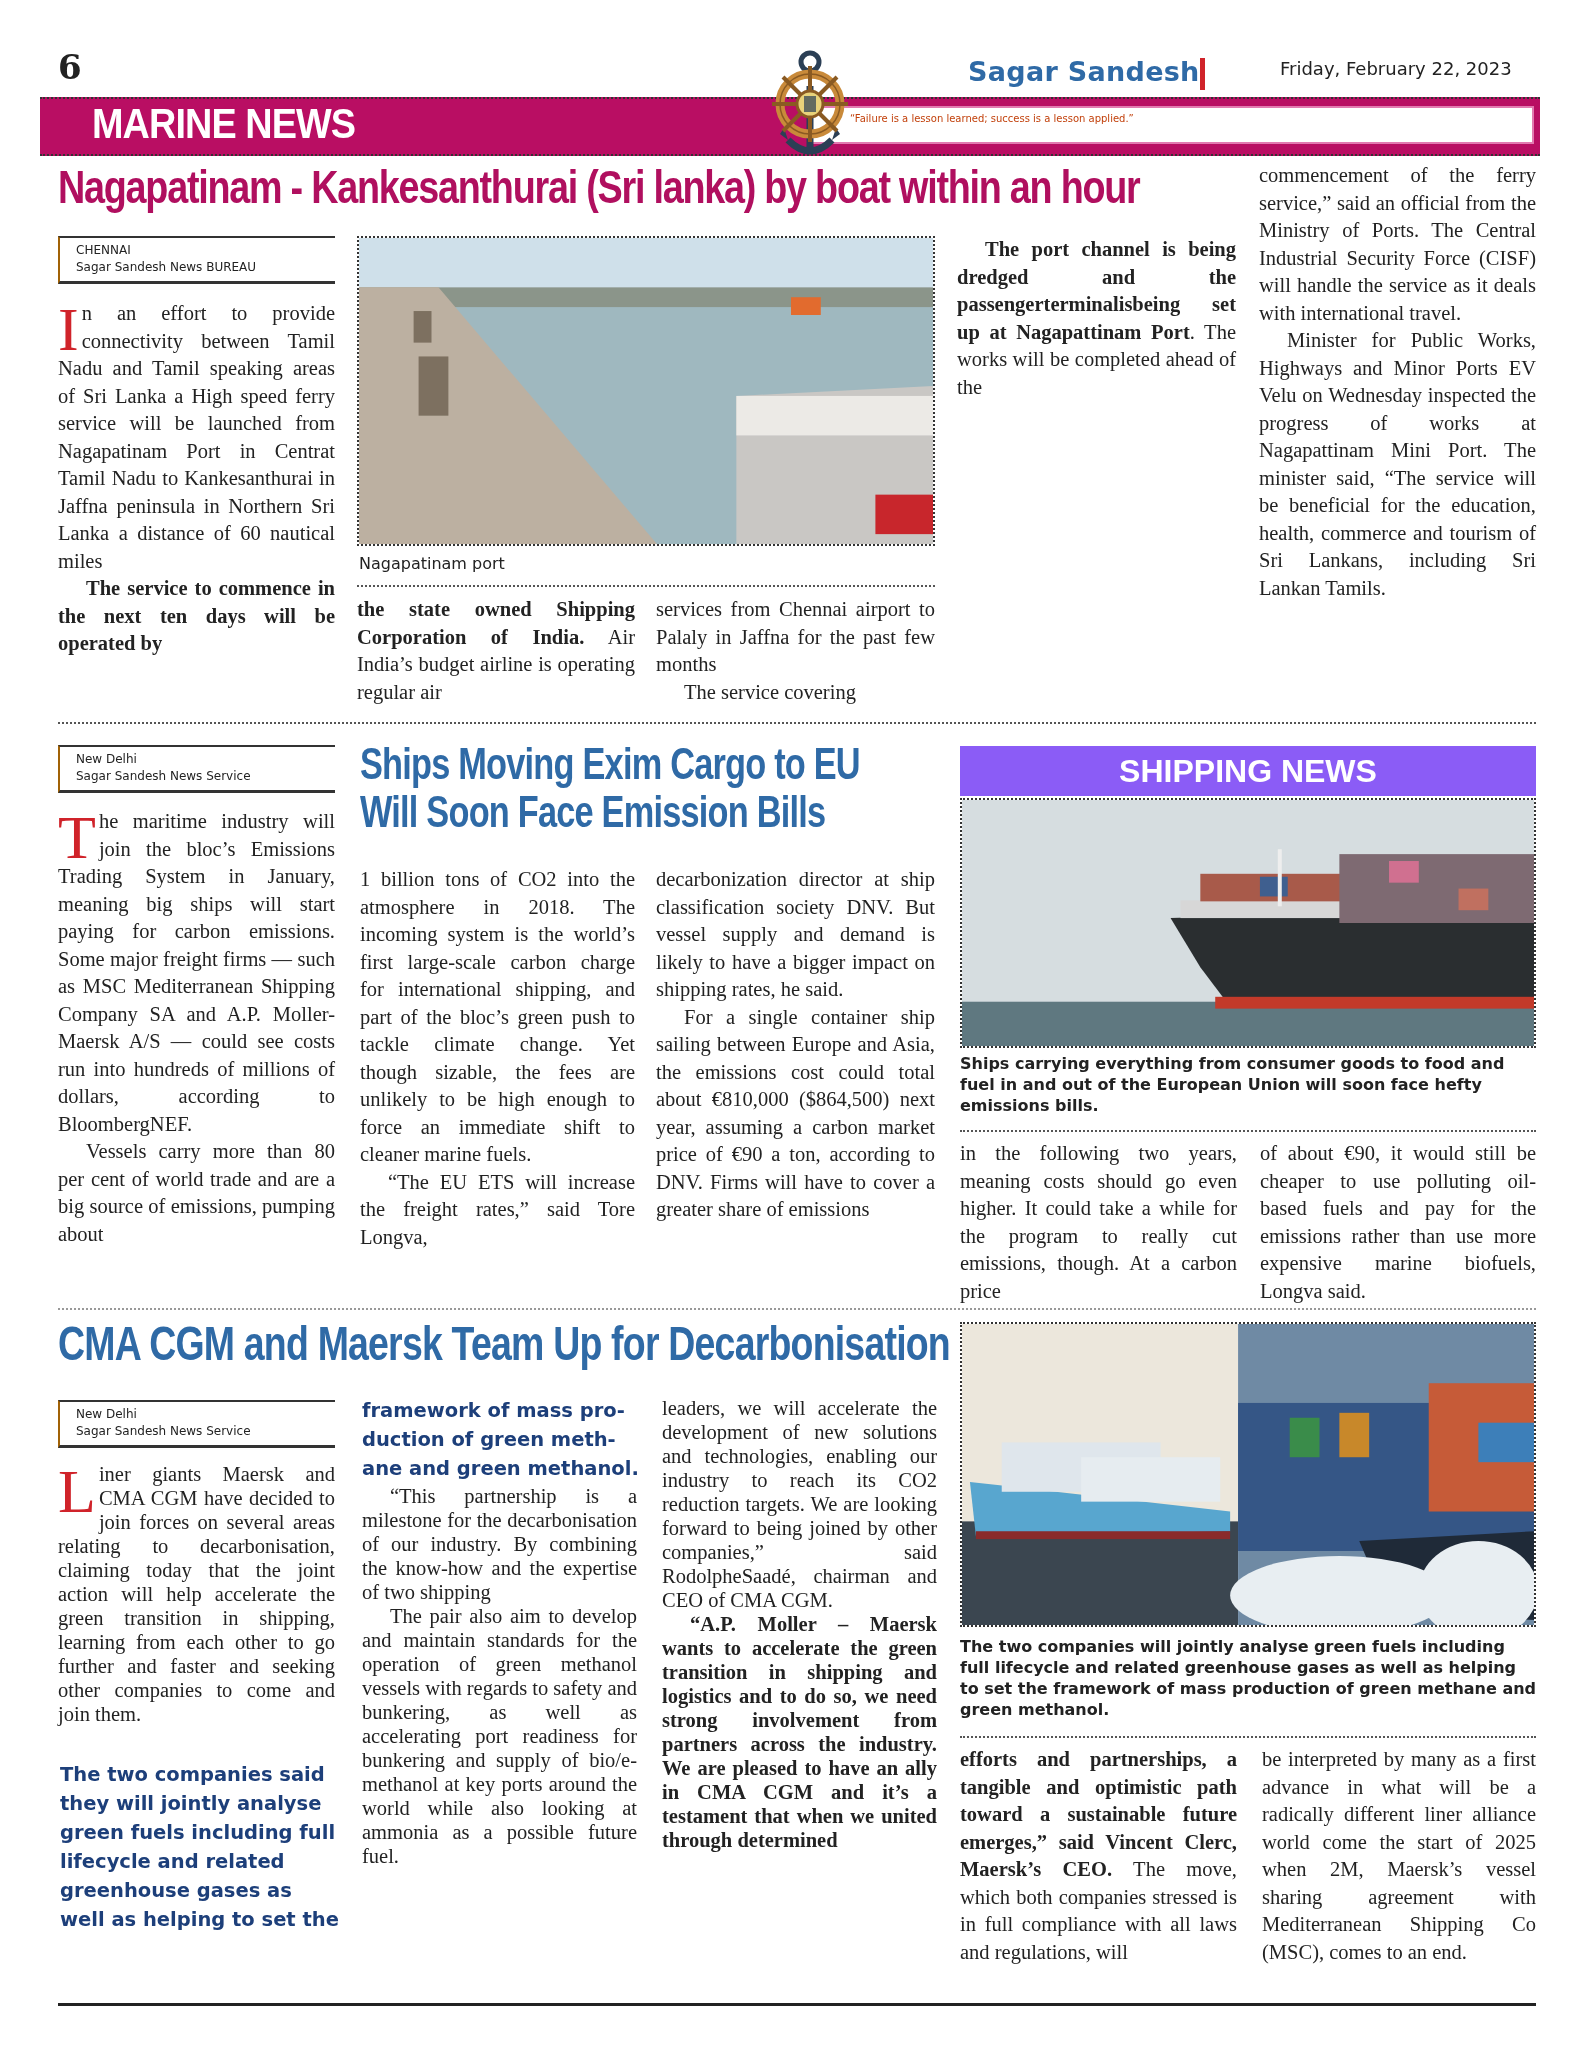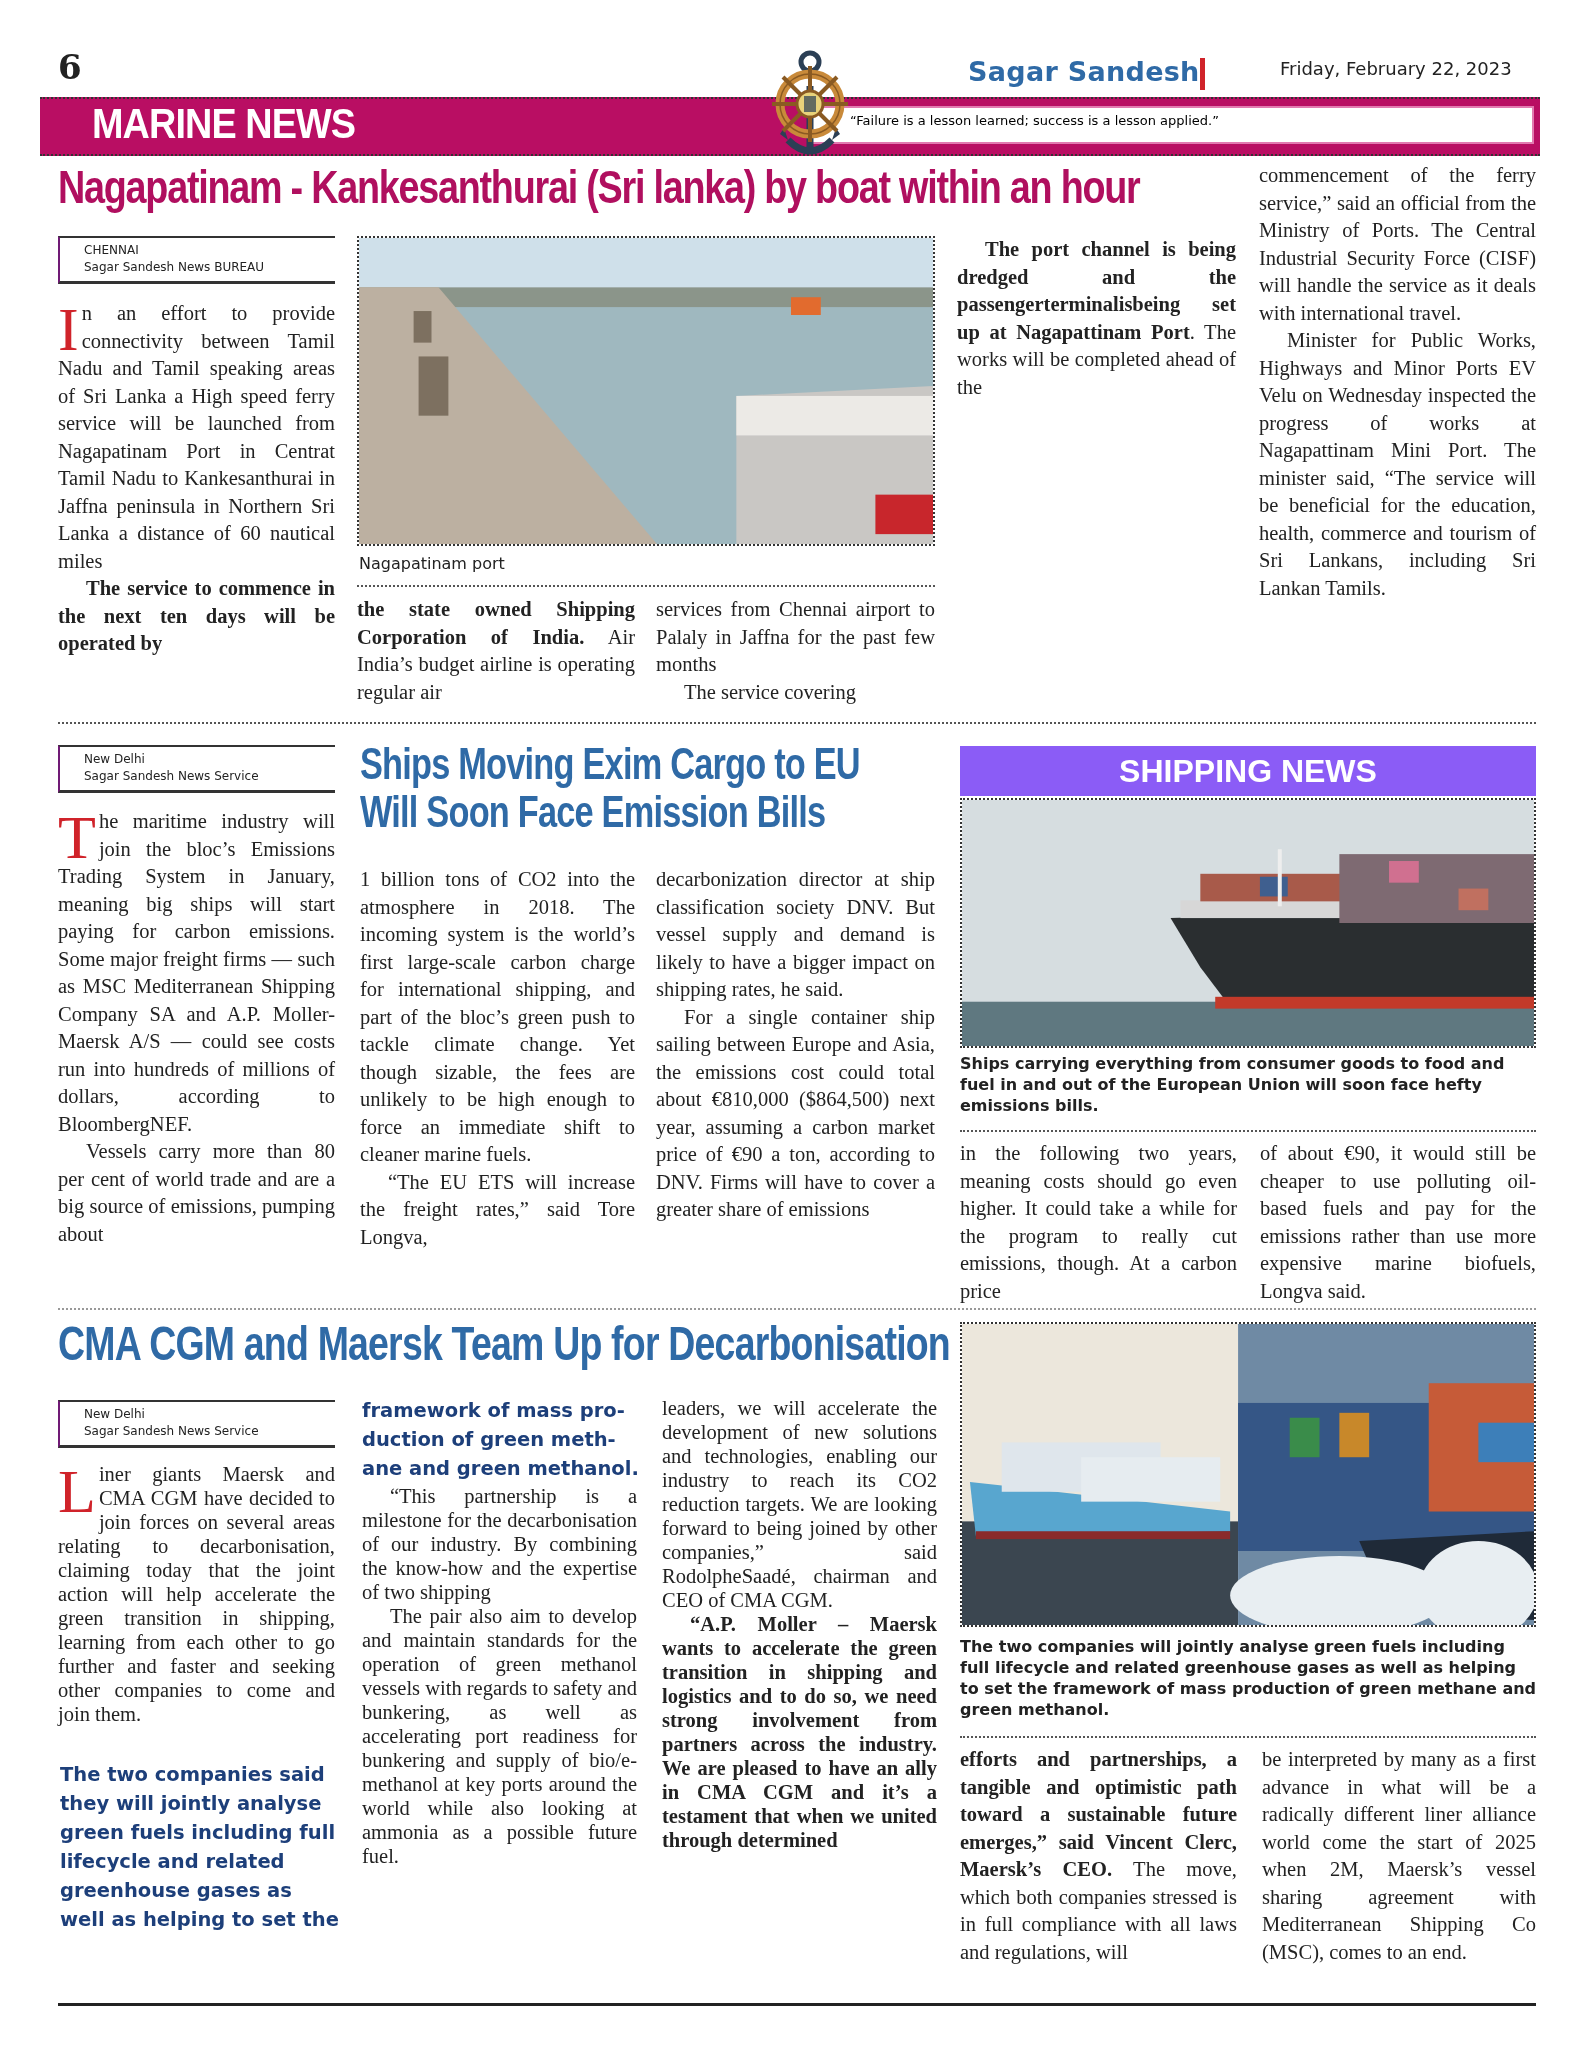--- a/index.html
+++ b/index.html
@@ -5,25 +5,25 @@
   html,body{margin:0;padding:0;background:#fff;}
   body{width:1595px;height:2067px;position:relative;overflow:hidden;font-family:"Liberation Serif","DejaVu Serif",serif;color:#222;}
   .abs{position:absolute;}
   .page-num{left:58px;top:50px;font-size:34px;font-weight:bold;font-family:"DejaVu Serif",serif;line-height:1;}
   .masthead{left:968px;top:56px;font-family:"DejaVu Sans",sans-serif;font-weight:bold;font-size:27px;color:#2f6aa6;letter-spacing:0.3px;}
   .mast-bar{left:1200px;top:58px;width:5px;height:32px;background:#d0232a;}
   .date{left:1280px;top:58px;font-family:"DejaVu Sans",sans-serif;font-size:18px;color:#222;}
   .band{left:40px;top:97px;width:1500px;height:55px;background:#b90e63;border-top:2px dotted #333;border-bottom:2px dotted #333;}
   .band-title{left:92px;top:100px;font-family:"Liberation Sans",sans-serif;font-weight:bold;font-size:42px;color:#fff;letter-spacing:-1px;transform:scaleX(0.9);transform-origin:left;}
   .quote-box{left:810px;top:106px;width:724px;height:38px;background:#fff;border:2px solid #e27ab0;box-sizing:border-box;}
-  .quote{left:850px;top:113px;font-family:"DejaVu Sans",sans-serif;font-size:13px;color:#000000;}
+  .quote{left:850px;top:113px;font-family:"DejaVu Sans",sans-serif;font-size:10px;color:#c2410c;}
   .emblem{left:758px;top:48px;width:104px;height:112px;}
   .headline-red{font-family:"Liberation Sans",sans-serif;font-weight:bold;color:#b00f5f;font-size:46px;letter-spacing:-1.5px;transform:scaleX(0.82);transform-origin:left;white-space:nowrap;}
   .headline-blue{font-family:"Liberation Sans",sans-serif;font-weight:bold;color:#2f6aa6;font-size:44px;letter-spacing:-1px;transform:scaleX(0.78);transform-origin:left;white-space:nowrap;line-height:1.08;}
-  .dateline{border-top:2px solid #333;border-left:2px solid #701a75;border-bottom:3px solid #333;padding:4px 24px;font-family:"DejaVu Sans",sans-serif;font-size:12px;line-height:1.45;color:#222;box-sizing:border-box;}
+  .dateline{border-top:2px solid #333;border-left:2px solid #a16207;border-bottom:3px solid #333;padding:4px 16px;font-family:"DejaVu Sans",sans-serif;font-size:12px;line-height:1.45;color:#222;box-sizing:border-box;}
   .col{font-size:20.5px;line-height:27.5px;text-align:justify;text-align-last:auto;}
   .col p{margin:0;}
   .col .ind{text-indent:28px;}
   .b{font-weight:bold;}
   .dropcap{float:left;color:#d0232a;font-size:62px;line-height:50px;margin:4px 3px 0 0;font-family:"Liberation Serif",serif;}
   .caption{font-family:"DejaVu Sans",sans-serif;font-size:16px;line-height:21px;color:#222;}
   .capb{font-weight:bold;}
   .dots{border-top:2px dotted #555;height:0;}
   .dots-light{border-top:2px dotted #999;height:0;}
   .photo{border:2px dotted #333;box-sizing:border-box;overflow:hidden;}

